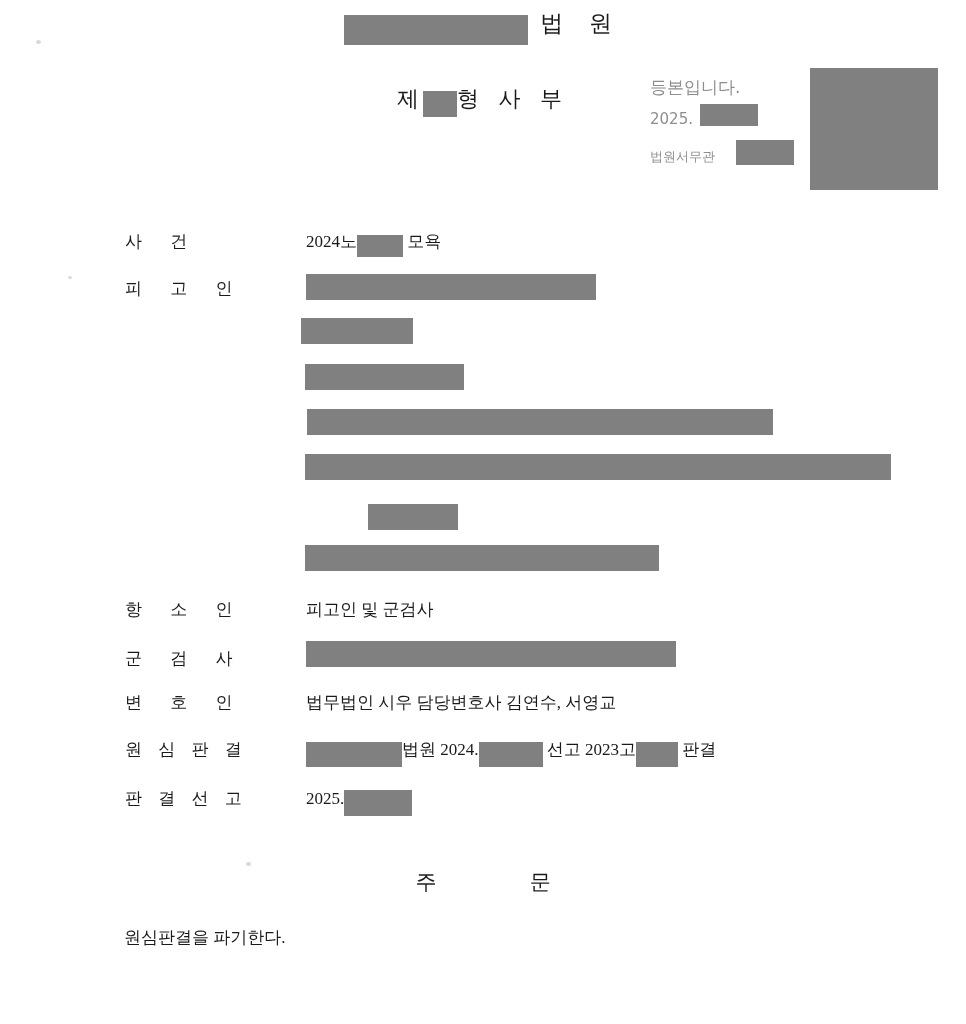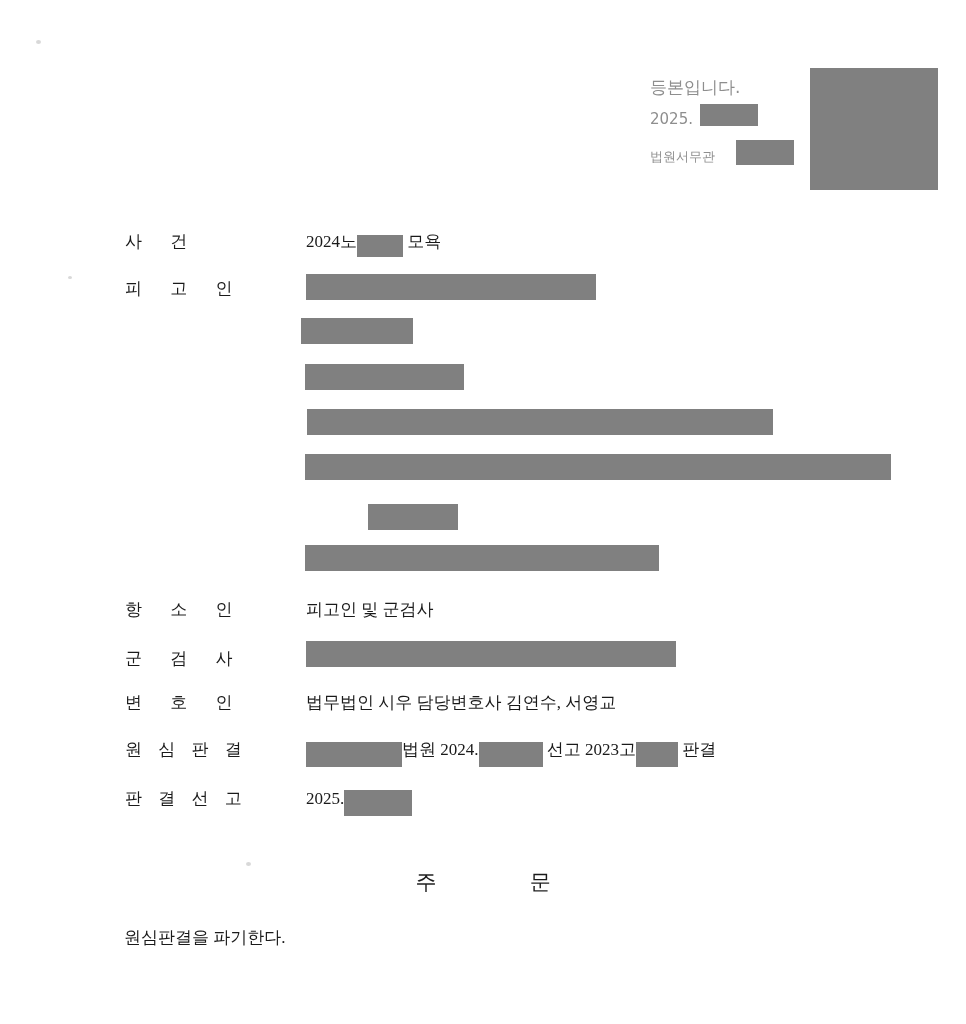--- a/index.html
+++ b/index.html
@@ -141,21 +141,27 @@
 </style>
 </head>
 <body>
 
 <div class="page">
 
   <div class="speck" style="left:36px; top:40px; width:5px; height:4px;"></div>
   <div class="speck" style="left:68px; top:276px; width:4px; height:3px;"></div>
   <div class="speck" style="left:246px; top:862px; width:5px; height:4px;"></div>
 
-
+  <div class="court-line">
+    <span class="redact"></span><span class="label">법 원</span>
+  </div>
+
+  <div class="division-line">
+    <span class="pre">제</span><span class="redact"></span><span class="post">형 사 부</span>
+  </div>
 
 
   <div class="stamp">
     <div class="stamp-text stamp-line1">등본입니다.</div>
     <div class="stamp-text stamp-line2">2025.</div>
     <div class="stamp-text stamp-line3">법원서무관</div>
     <div class="redact r1"></div>
     <div class="redact r2"></div>
     <div class="redact bigbox"></div>
   </div>

